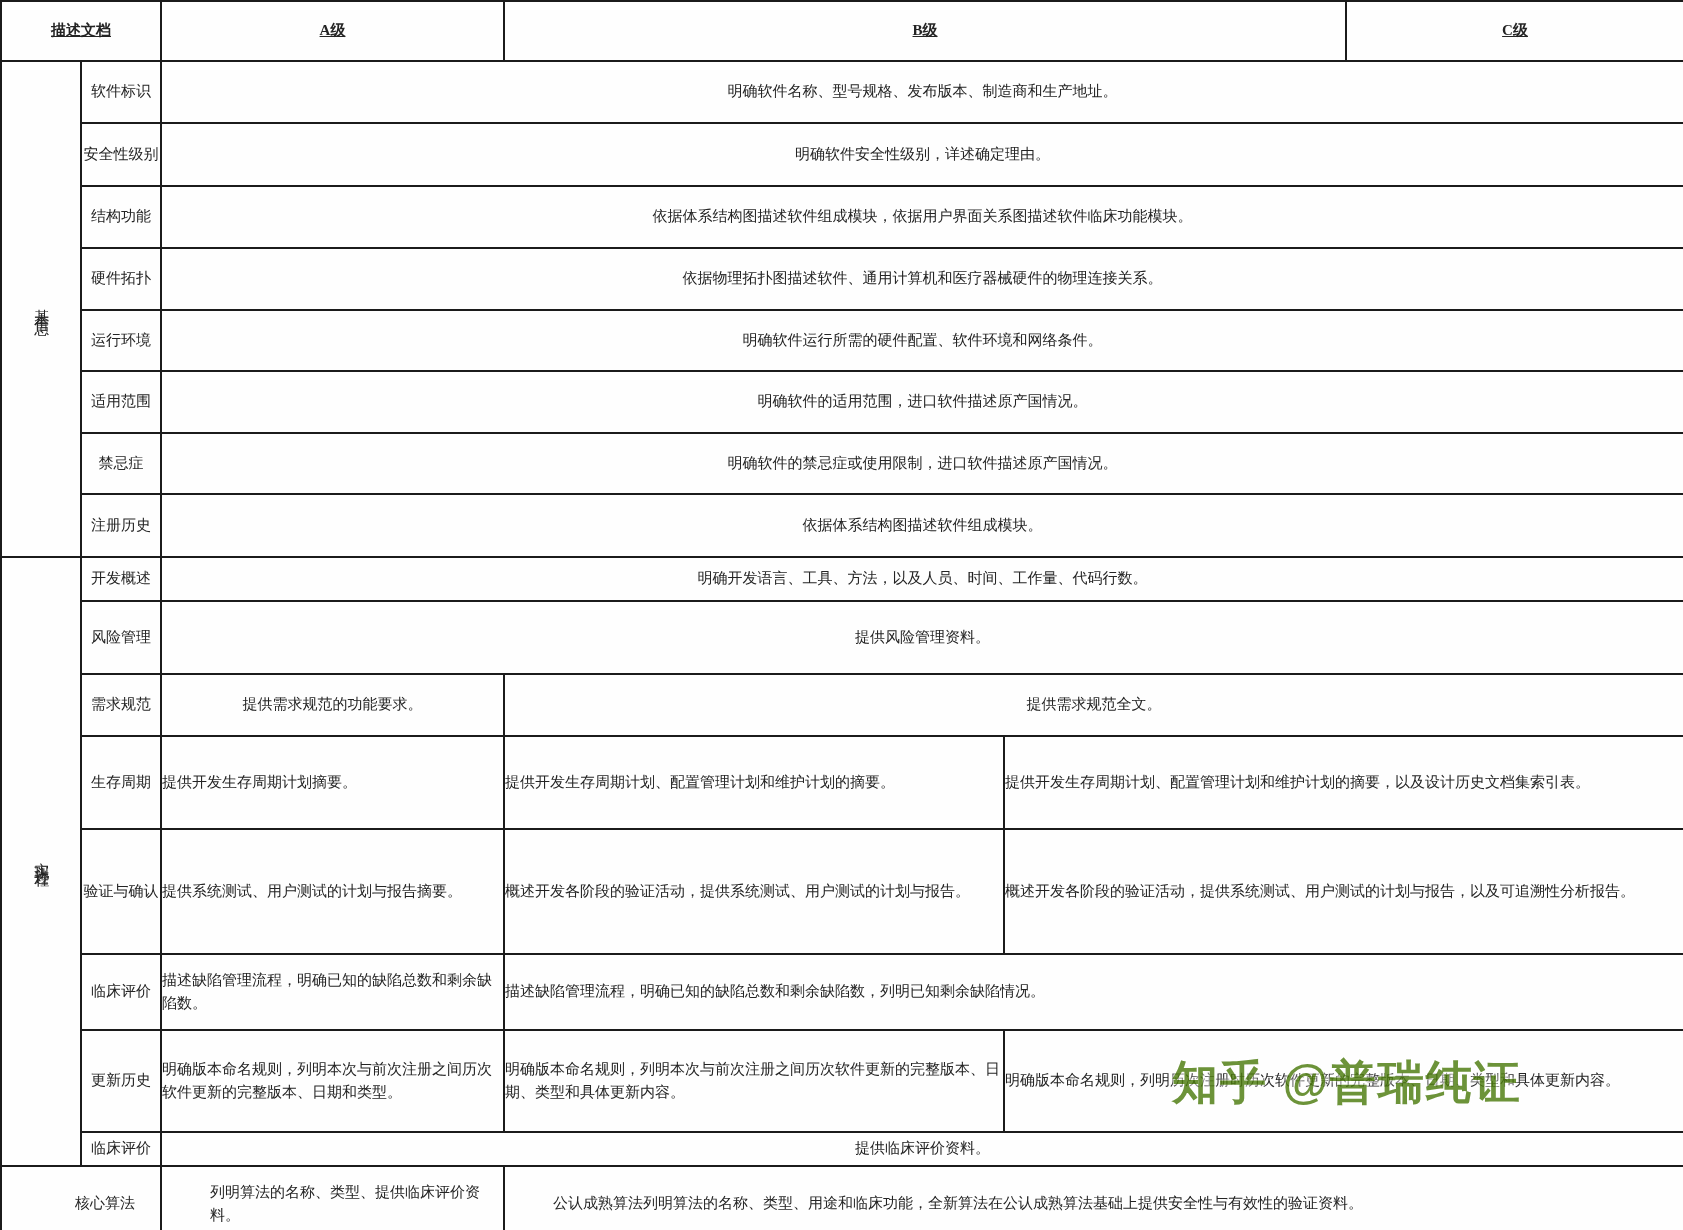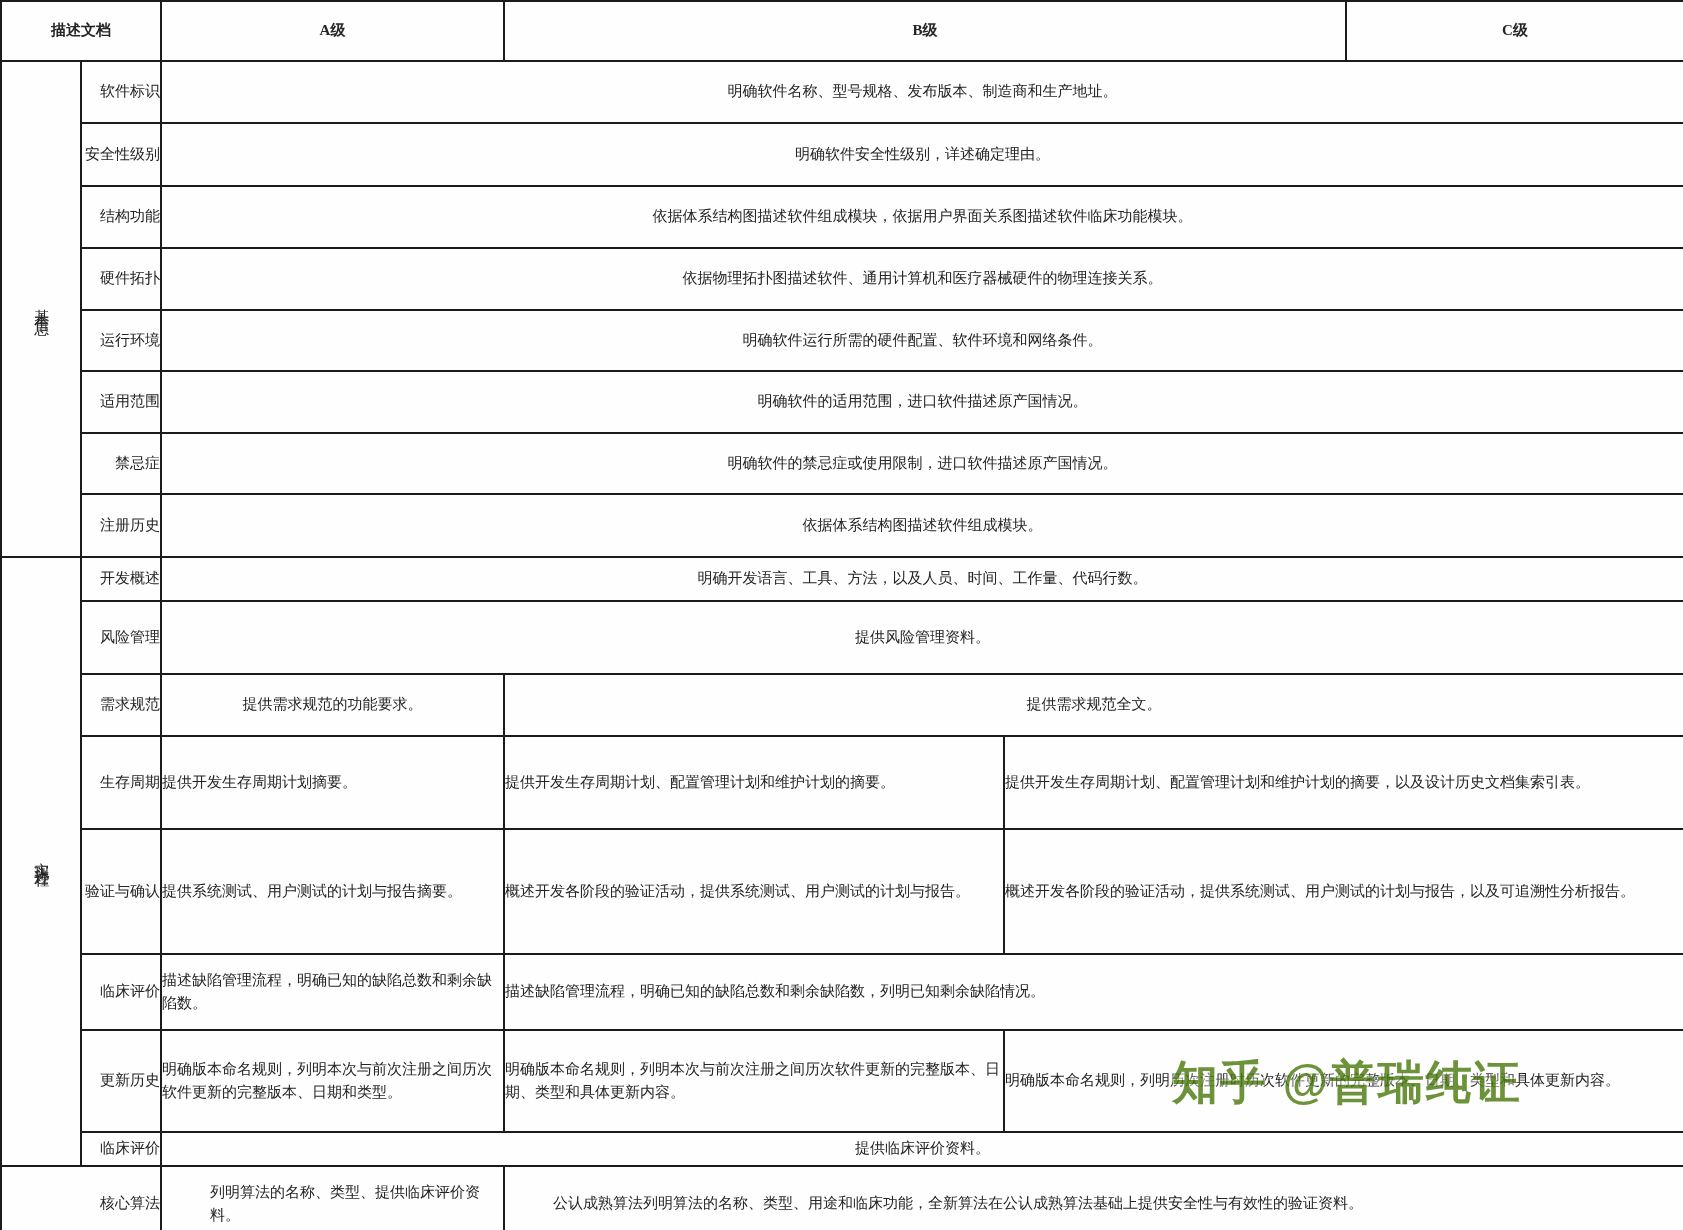--- a/index.html
+++ b/index.html
@@ -11,24 +11,24 @@
   table.doc{
     border-collapse:collapse;table-layout:fixed;
     width:1683px;
   }
   table.doc td{
     border:2px solid #1b1b1b;
     font-size:15px;color:#242424;line-height:1.55;
     overflow:hidden;vertical-align:middle;
     padding:0;
   }
-  td.hdr{font-weight:bold;font-size:16px;text-align:center;color:#161616;}
+  td.hdr{font-weight:bold;font-size:16px;text-align:center;color:#161616;text-decoration:underline;}
   td.cc{text-align:center;padding:2px 8px;}
   td.cl{text-align:left;padding:2px 7px;}
-  td.lab{text-align:right;font-size:15px;color:#1e1e1e;padding:0 1px;}
+  td.lab{text-align:center;font-size:15px;color:#1e1e1e;padding:0 1px;}
   td.grp{
     text-align:center;font-size:15px;color:#1e1e1e;
     vertical-align:middle;
   }
   .vtext{
     writing-mode:vertical-lr;text-orientation:upright;
     letter-spacing:4px;margin:0 auto;display:inline-block;
   }
   td.bottomrow{vertical-align:bottom;}
   td.bottomrow .pad{padding-bottom:10px;margin-left:48px;}

